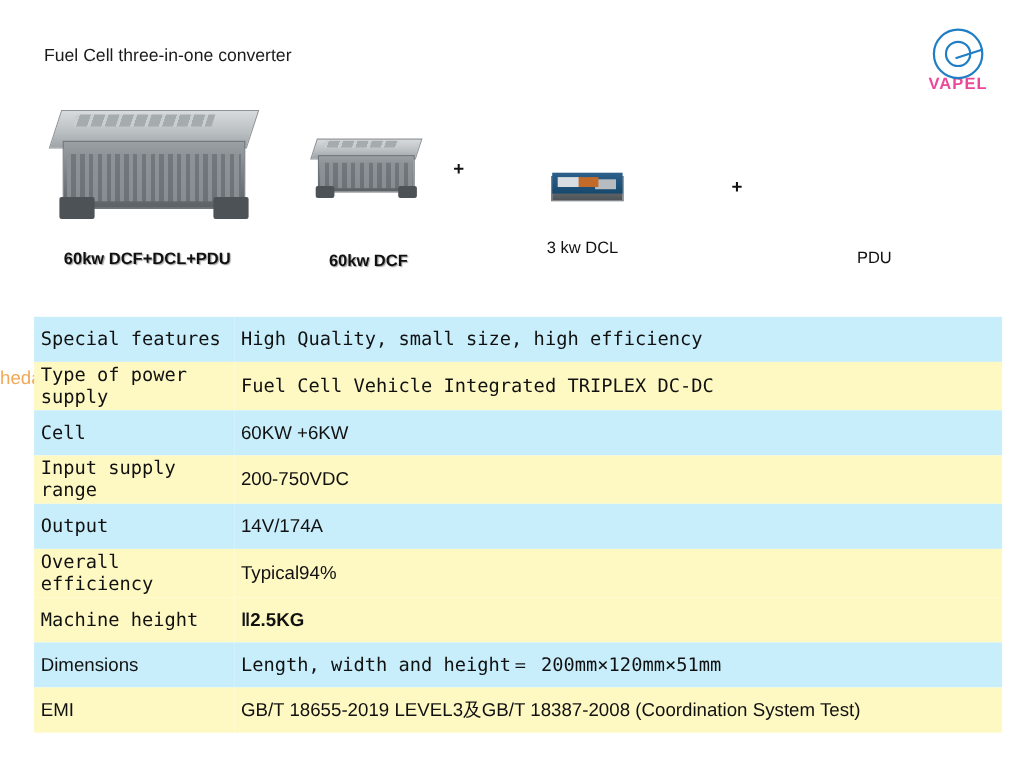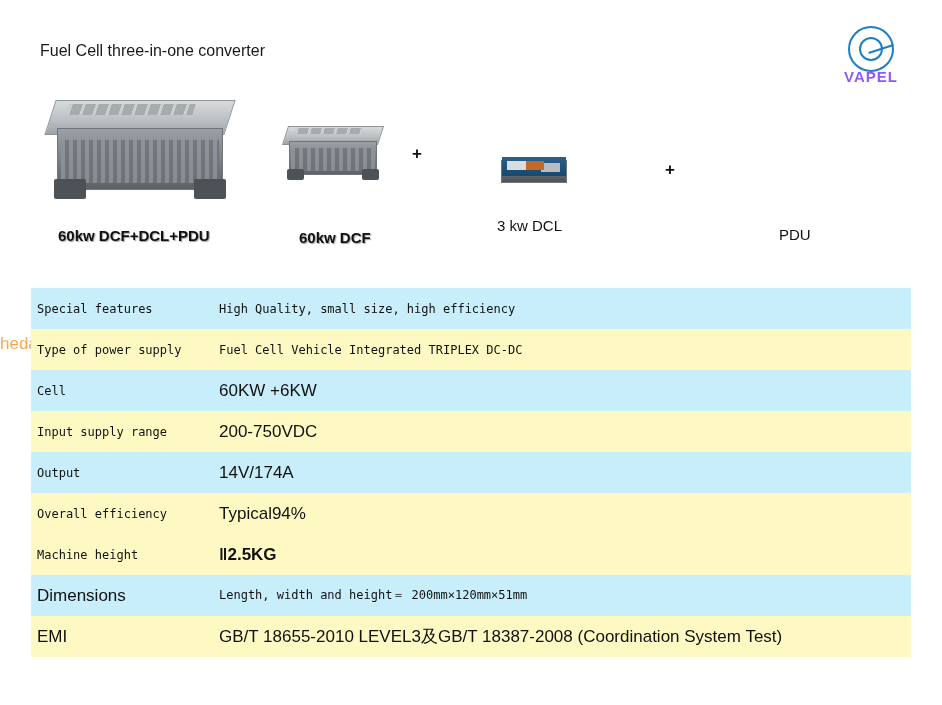--- a/index.html
+++ b/index.html
@@ -64,21 +64,21 @@
     background: #1f7ec4;
     transform: rotate(-18deg);
     z-index: 2;
   }
   .logo-text {
     margin-top: -4px;
     text-align: center;
     font-size: 15px;
     font-weight: bold;
     letter-spacing: 1px;
-    color: #8b5cf6;
+    color: #ec4899;
   }
 
   
   .products {
     position: absolute;
     left: 0;
     top: 92px;
     width: 942px;
     height: 160px;
   }
@@ -191,21 +191,21 @@
     vertical-align: middle;
     font-size: 17px;
     color: #111;
     border: none;
   }
   .spec-table tr.odd td  { background: #fef9c3; }
   .spec-table tr.even td { background: #c8eefb; }
   .spec-table .c-label { width: 170px; }
   .spec-table .mono {
     font-family: "DejaVu Sans Mono", monospace;
-    font-size: 12px;
+    font-size: 17px;
   }
   .spec-table .bold { font-weight: bold; }
 
   
   .watermark {
     position: absolute;
     left: 0;
     top: 334px;
     font-size: 17px;
     color: #f0a24a;
@@ -288,16 +288,16 @@
     <tr class="odd">
       <td class="c-label mono">Machine height</td>
       <td class="bold">‖2.5KG</td>
     </tr>
     <tr class="even">
       <td class="c-label">Dimensions</td>
       <td class="mono">Length, width and height＝ 200mm×120mm×51mm</td>
     </tr>
     <tr class="odd">
       <td class="c-label">EMI</td>
-      <td> GB/T 18655-2010 LEVEL3及GB/T 18387-2008 (Coordination System Test)</td>
+      <td> GB/T 18655-2019 LEVEL3及GB/T 18387-2008 (Coordination System Test)</td>
     </tr>
   </tbody>
 </table>
 
 </body></html>

